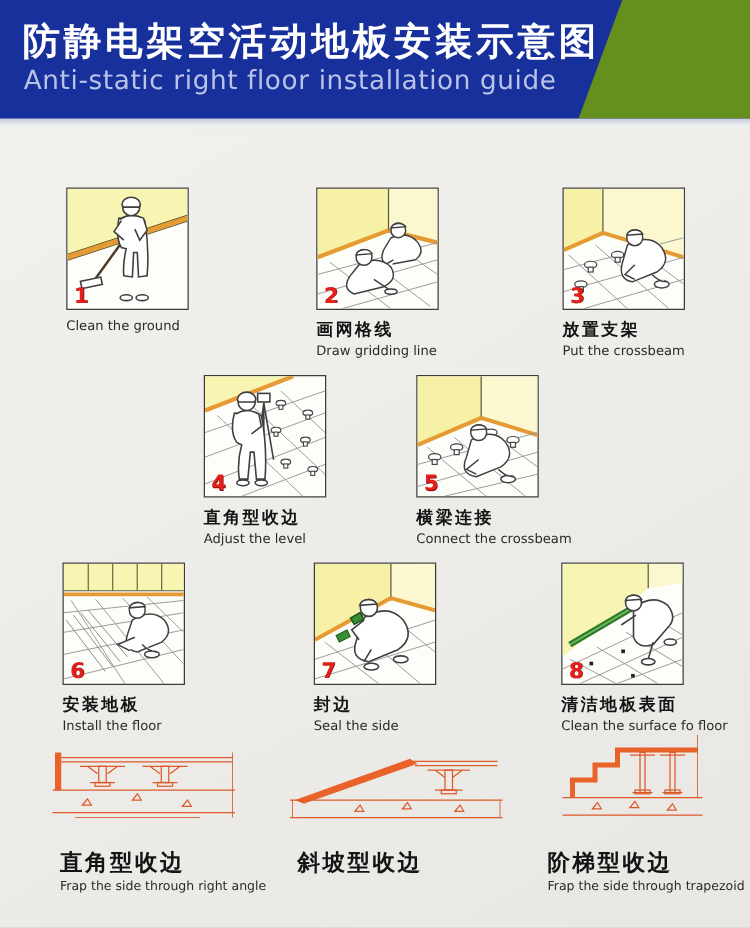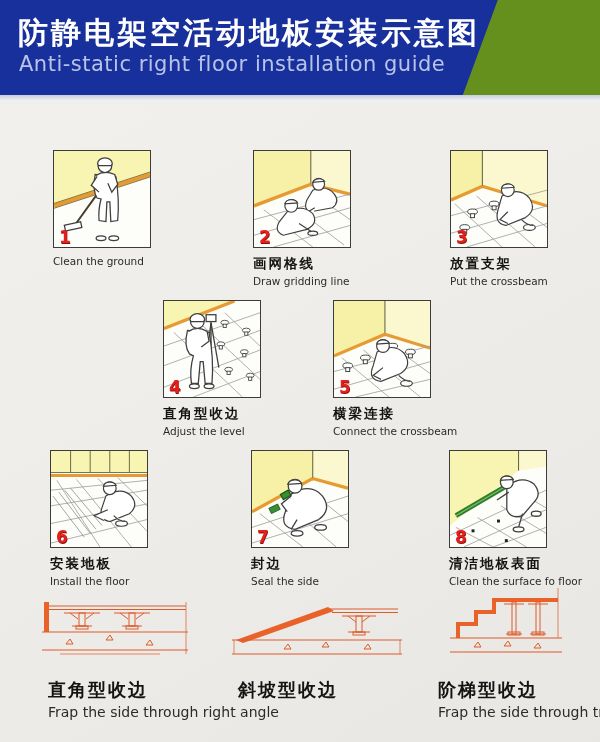--- a/index.html
+++ b/index.html
@@ -22,21 +22,21 @@
   .illus svg{display:block;width:100%;height:100%;}
   .num{position:absolute;left:5px;bottom:1px;font-size:17px;font-weight:bold;color:#e51f1a;
         text-shadow:0.6px 0.6px 0 #801010;line-height:1;}
   .cap{margin-top:7px;}
   .zh{font-size:13.5px;font-weight:bold;color:#141414;letter-spacing:2px;white-space:nowrap;}
   .en{font-size:10.5px;color:#2b2b2b;margin-top:2px;white-space:nowrap;}
   
   .detail-svg{position:absolute;}
   .dcap{position:absolute;}
   .dcap .zh{font-size:18px;font-family:Liberation Serif, serif;}
-  .dcap .en{font-size:14px;}
+  .dcap .en{font-size:10px;}
 </style>
 </head>
 <body>
 
 <div class="page">
 
   <div class="banner">
     <div class="banner-accent"></div>
     <h1 class="title-zh">防静电架空活动地板安装示意图</h1>
     <p class="title-en">Anti-static right floor installation guide</p>

